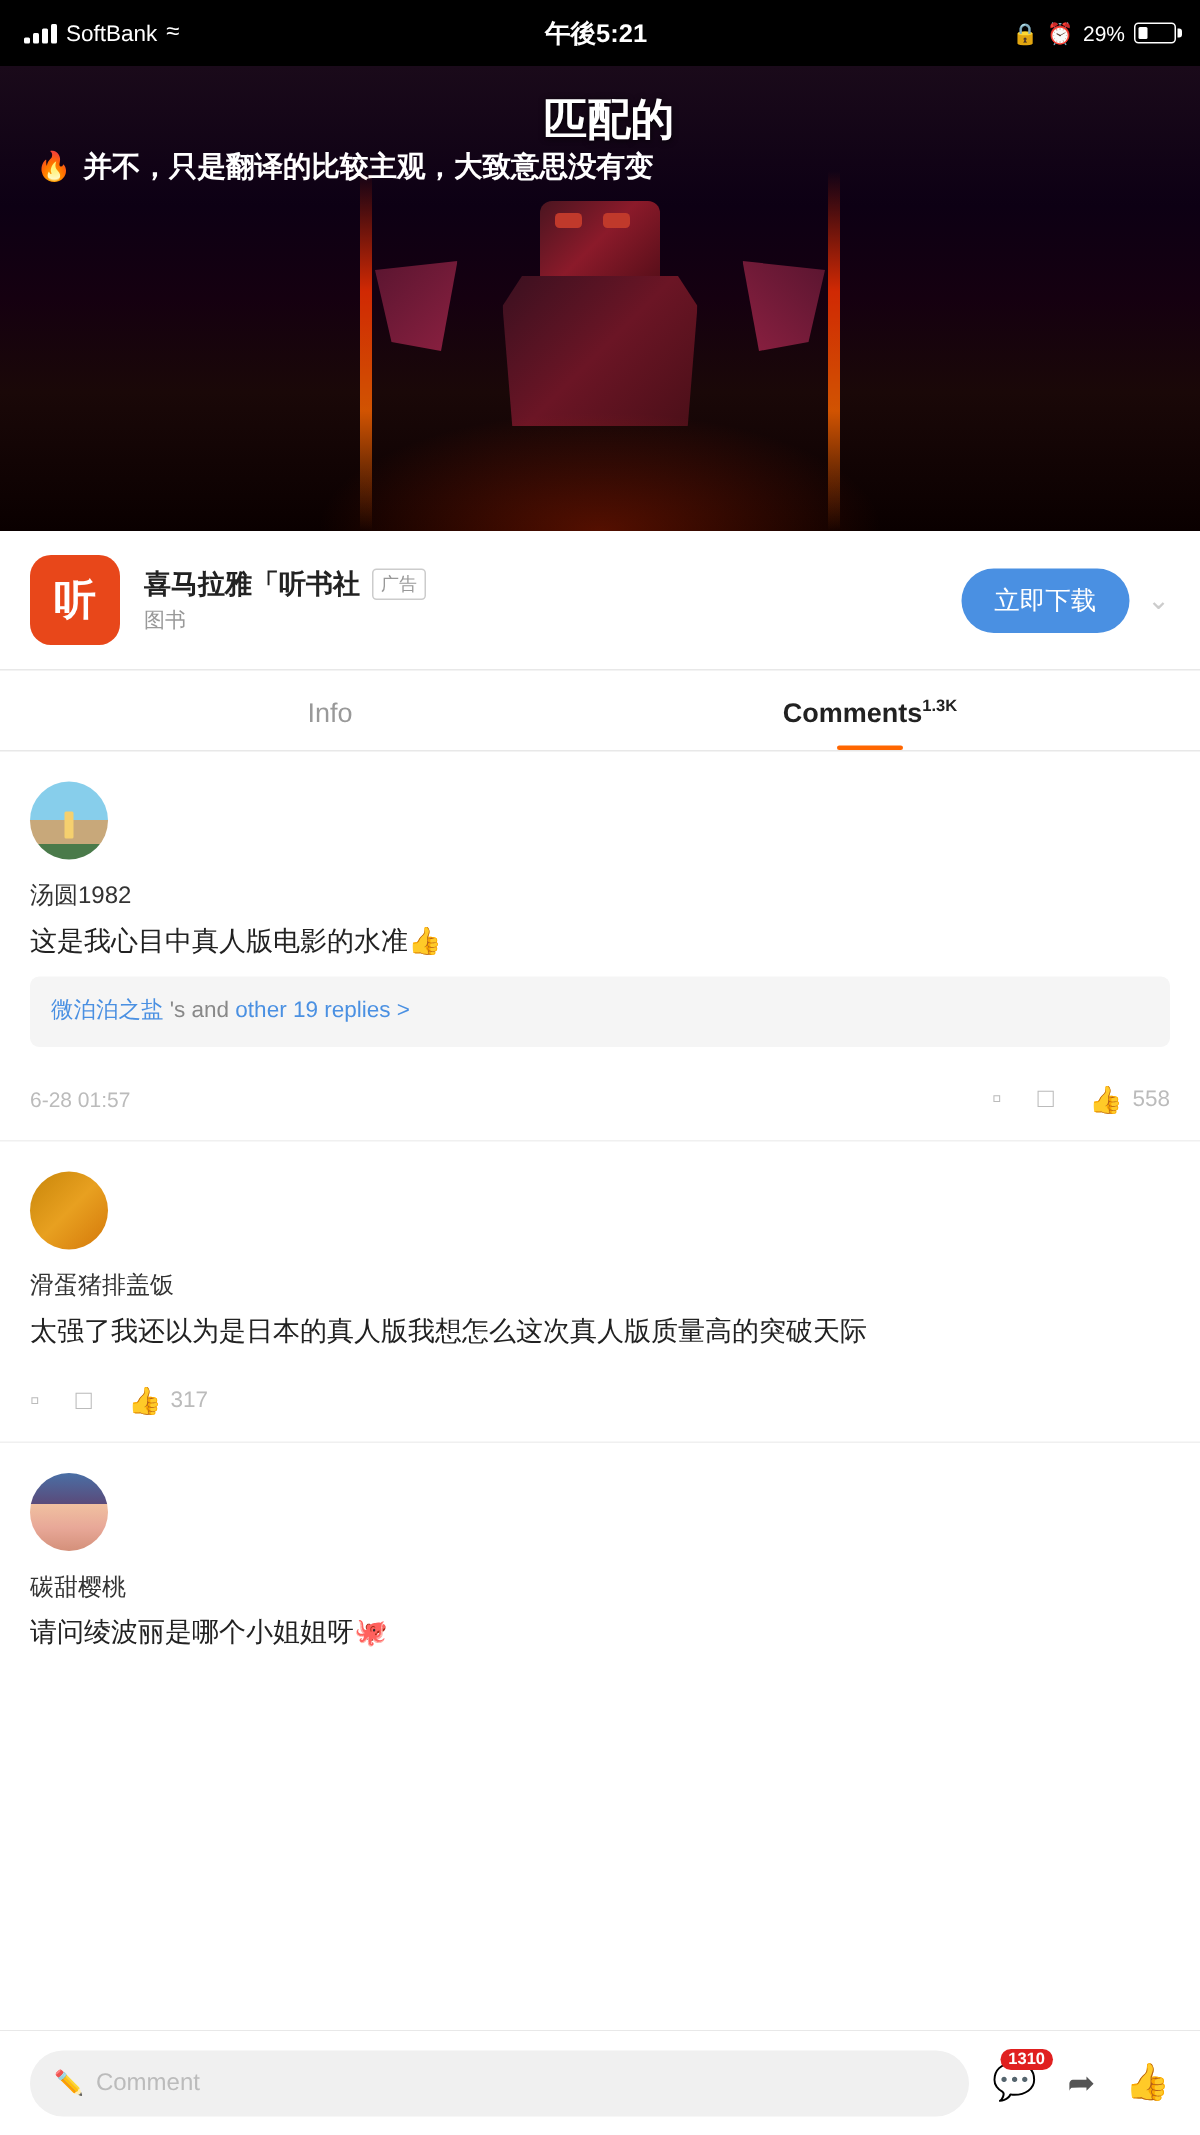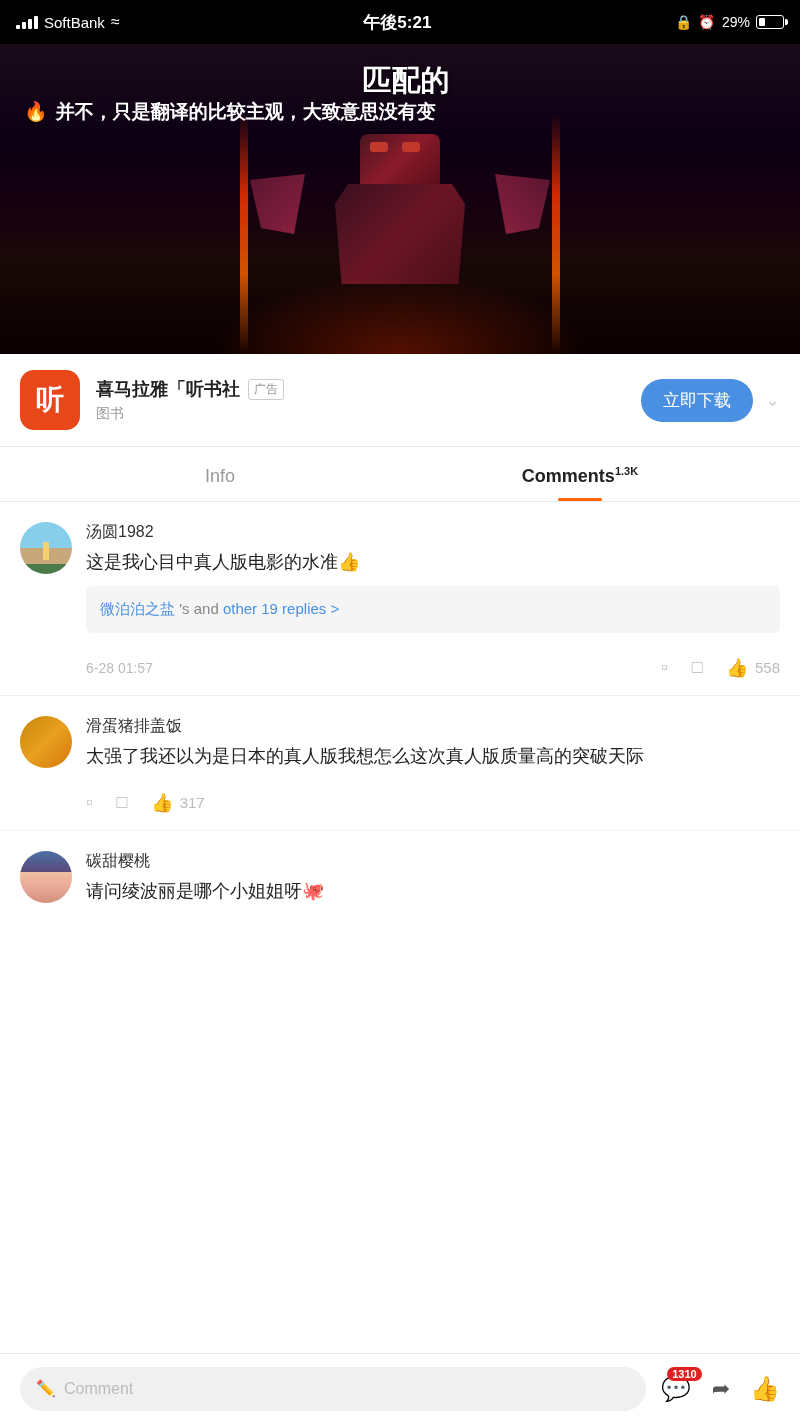--- a/index.html
+++ b/index.html
@@ -286,20 +286,21 @@
 
     
     .comments-section {
       padding: 0;
     }
     .comment-item {
       display: flex;
       padding: 20px 20px 0;
       gap: 14px;
       border-bottom: 1px solid #f0f0f0;
+      flex-direction: column;
     }
     .avatar {
       width: 52px;
       height: 52px;
       border-radius: 50%;
       flex-shrink: 0;
       overflow: hidden;
       background: #ddd;
     }
     

